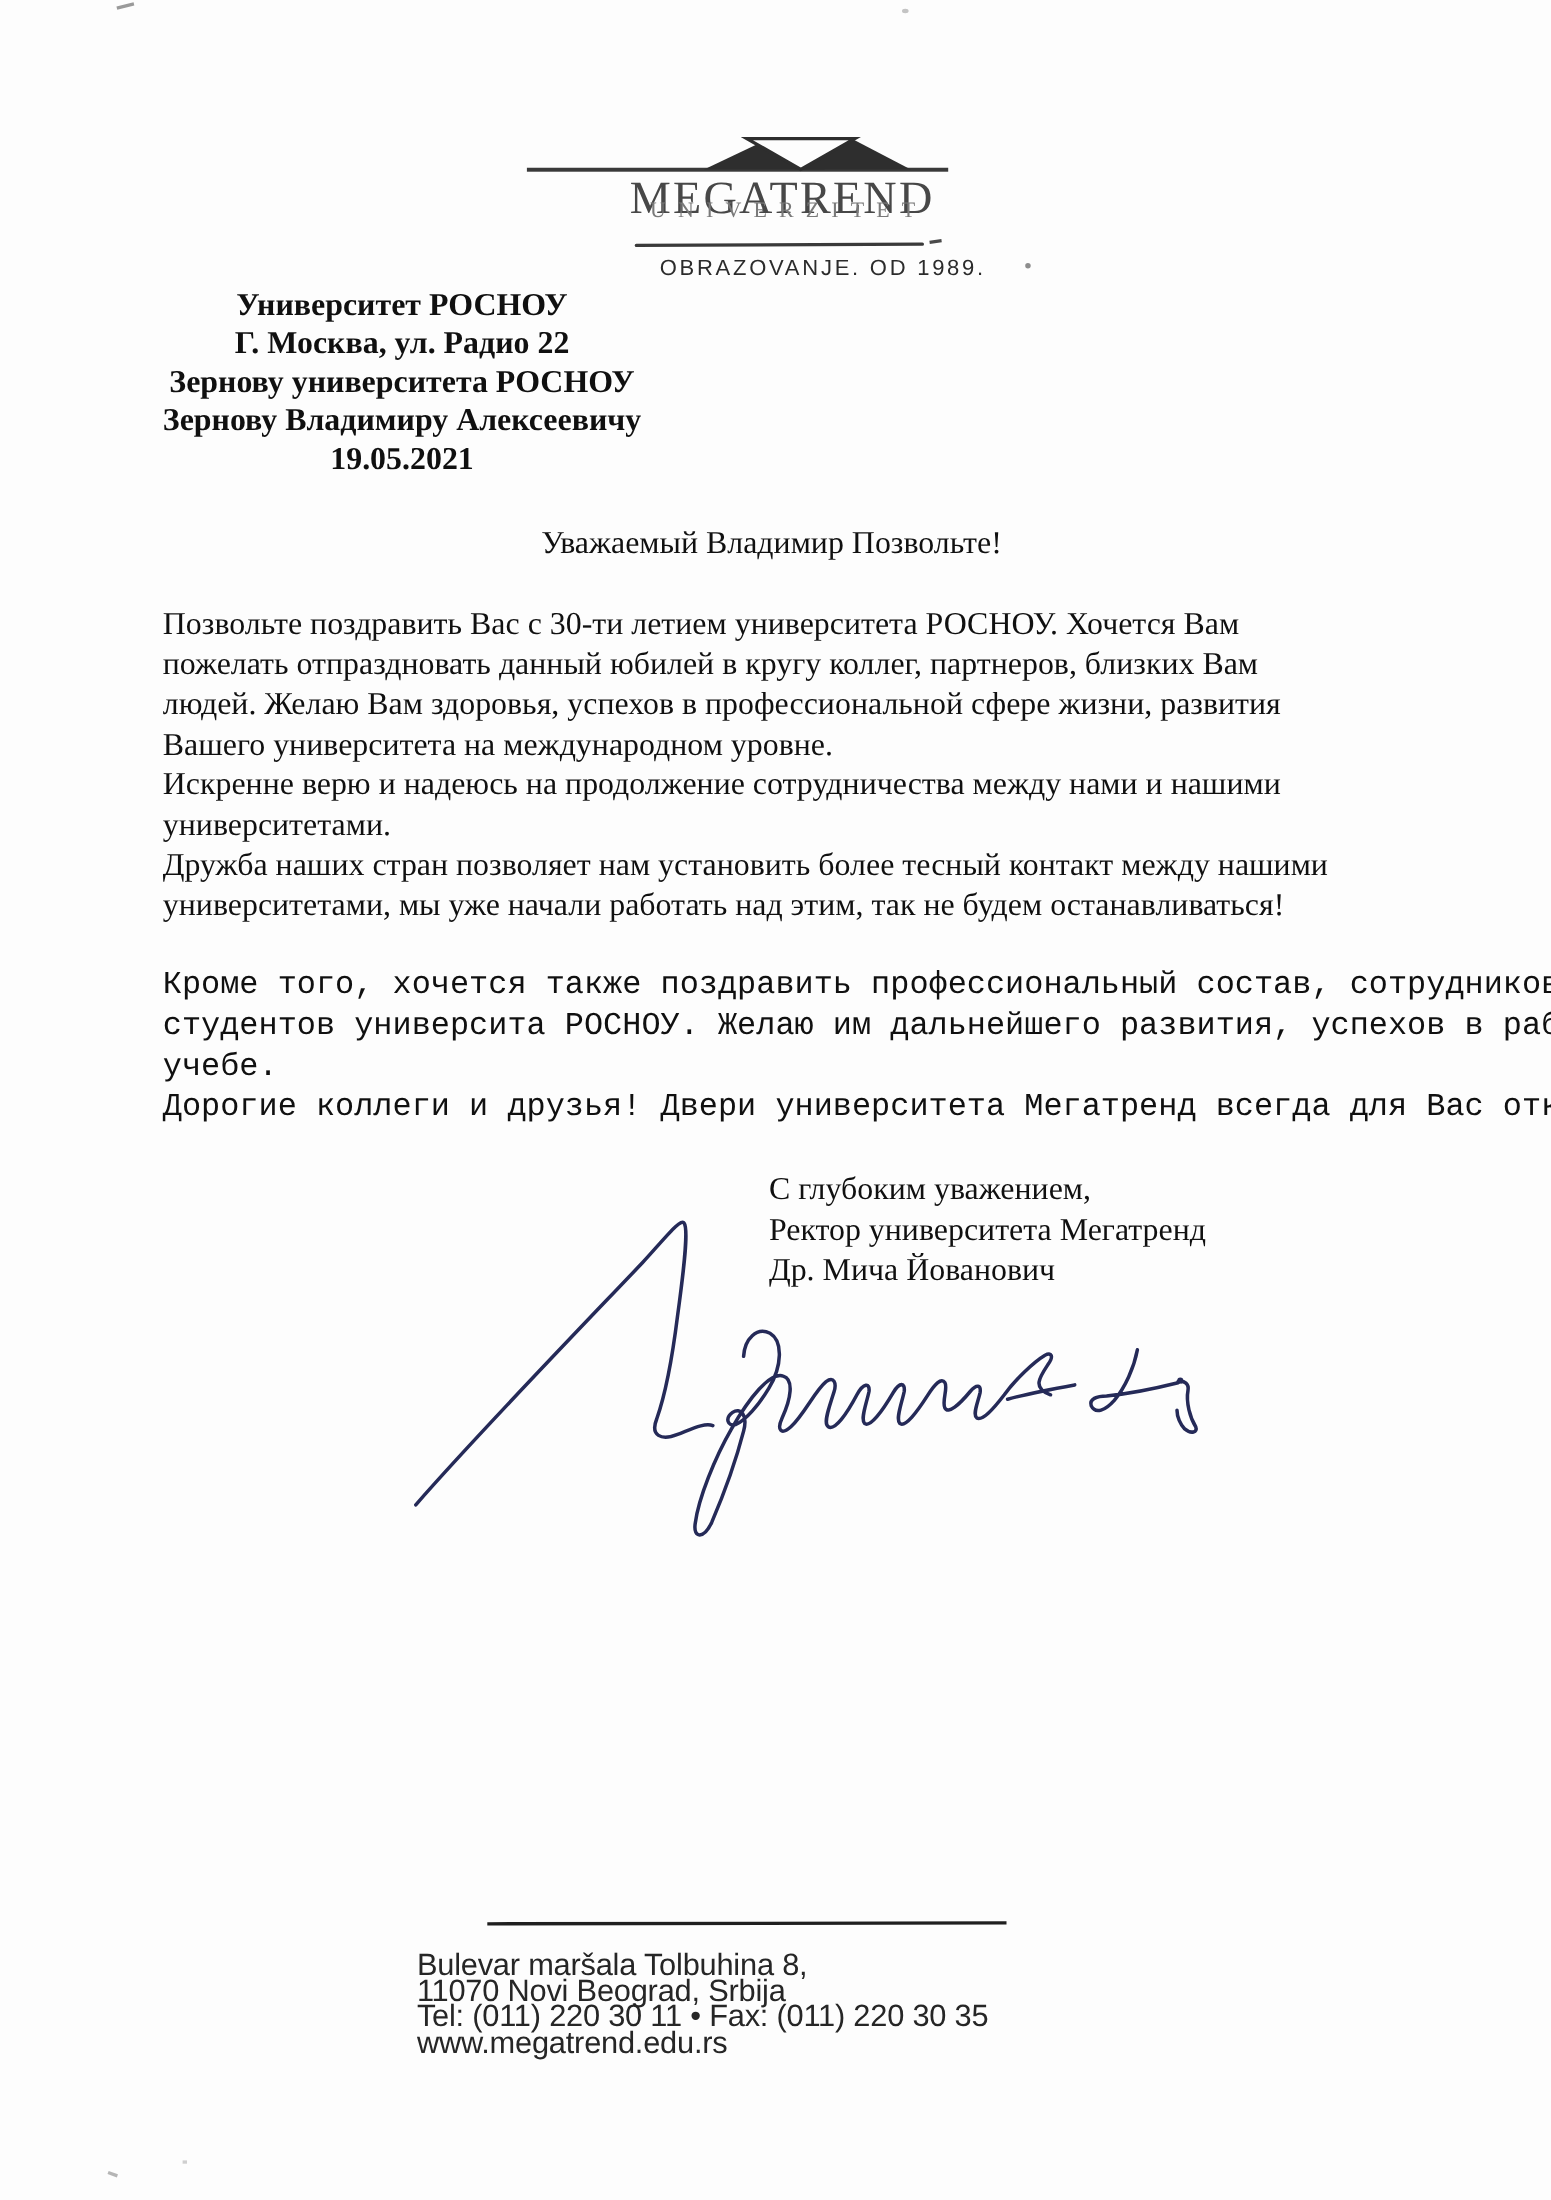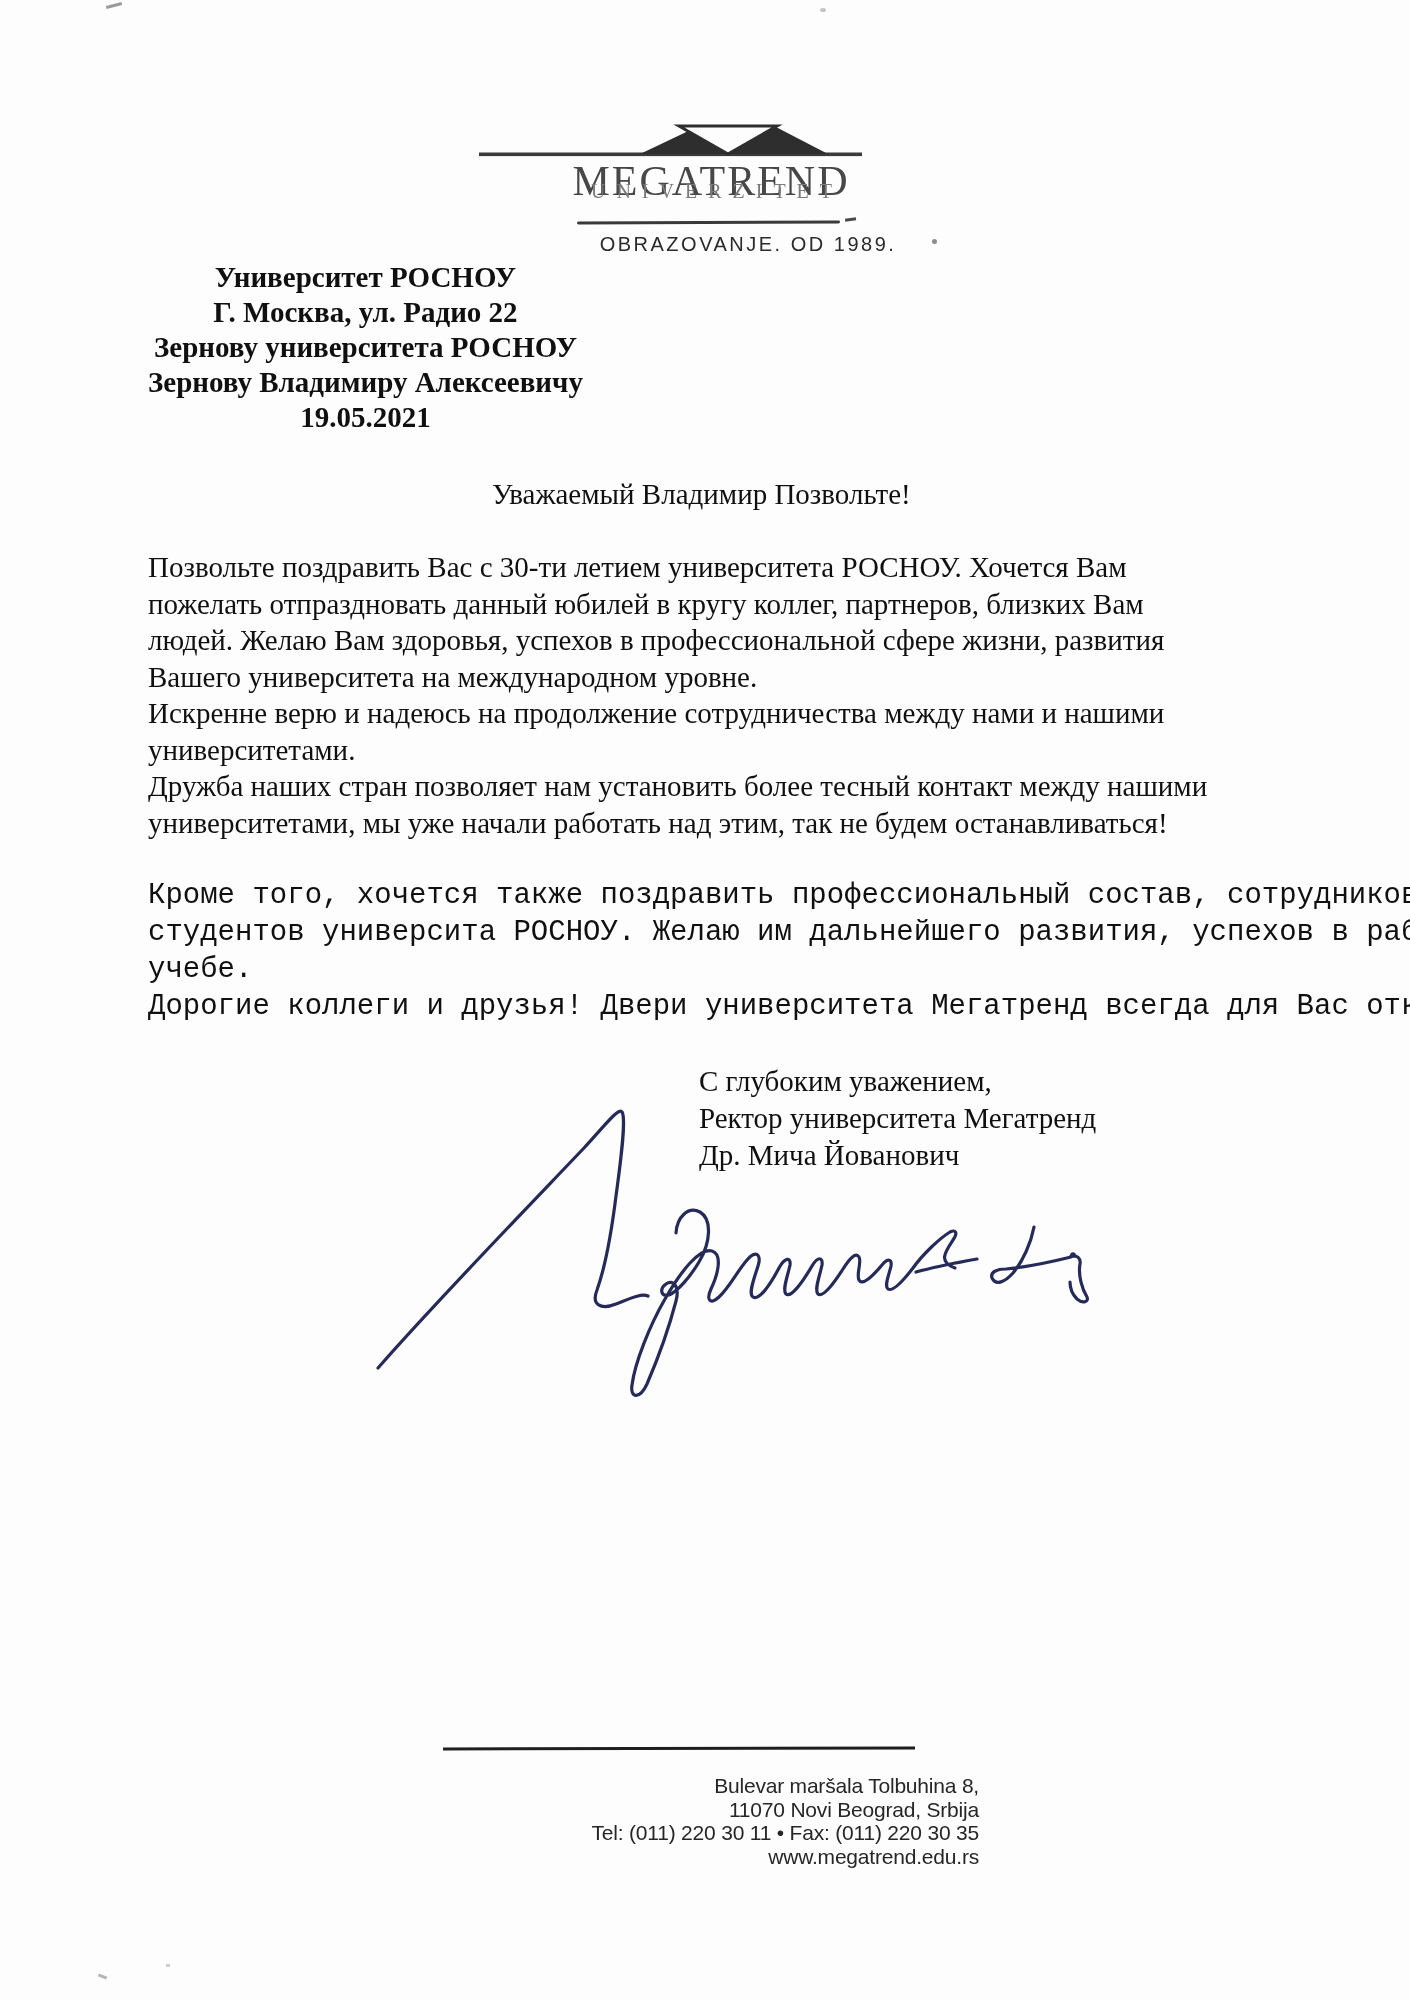--- a/index.html
+++ b/index.html
@@ -39,23 +39,23 @@
   .body-par{left:148px;font-size:29px;white-space:pre;}
   .body-p1{top:549px;line-height:36.5px;}
   .body-p2{top:877px;line-height:37px;font-family:Liberation Mono, monospace;}
   
   .closing{left:699px;top:1063px;font-size:29px;line-height:37px;white-space:nowrap;}
   
   .signature{left:330px;top:1085px;width:790px;height:330px;}
   
   .footer-rule{left:443px;top:1747px;width:472px;height:3px;background:#1f1f1f;transform:rotate(-0.1deg);}
   .footer-text{
-    left:379px;top:1774px;width:600px;text-align:right;
+    left:379px;top:1774px;width:600px;text-align:left;
     font-family:"Liberation Sans", sans-serif;
-    font-size:21px;line-height:23.5px;letter-spacing:-0.2px;color:#262626;
+    font-size:28px;line-height:23.5px;letter-spacing:-0.2px;color:#262626;
   }
   
   .speck{background:#9a9a9a;}
 </style>
 </head>
 <body>
 
 <div class="page">
 
   <div class="abs logo-triangles">

